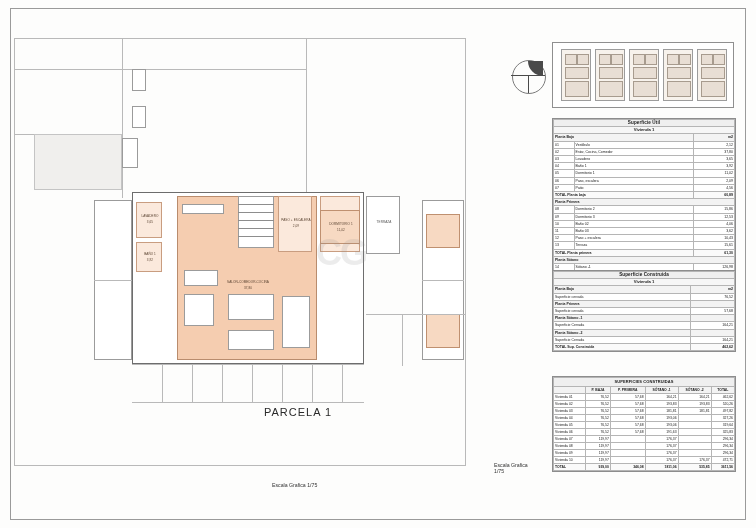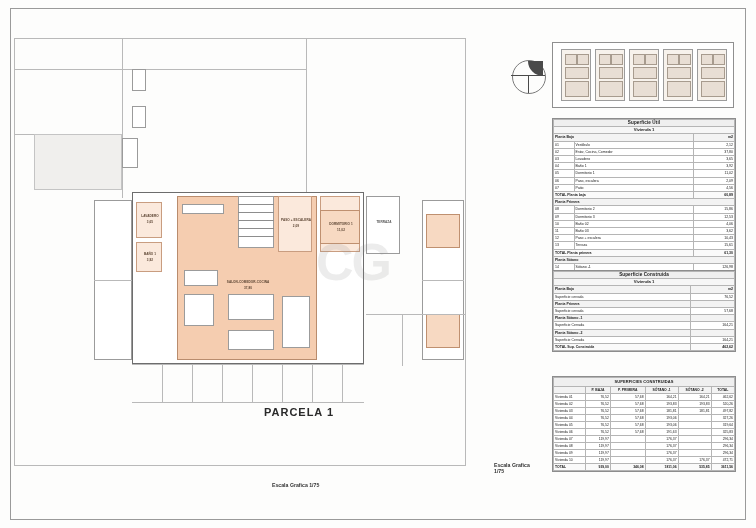--- a/index.html
+++ b/index.html
@@ -1,19 +1,19 @@
 <!DOCTYPE html>
 <html><head>
 <meta charset="utf-8">
 <style>
   html,body{margin:0;padding:0;background:#ffffff;}
   body{width:756px;height:528px;overflow:hidden;font-family:"Liberation Sans",sans-serif;color:#1a1a1a;}
   #sheet{position:relative;width:756px;height:528px;background:#fdfdfc;}
   .frame{position:absolute;left:10px;top:8px;width:736px;height:512px;border:1px solid #9a9a9a;box-sizing:border-box;}
-  .abs{position:absolute;box-sizing:border-box;font-weight:bold;}
+  .abs{position:absolute;box-sizing:border-box;}
 
   
   .plan-wrap{left:14px;top:14px;width:520px;height:480px;}
   .thinline{background:#b9b9b9;}
   .medline{background:#8d8d8d;}
   .lightfill{background:#f0efed;}
 
   .room{background:#f5cdb0;border:1px solid #b98c6d;}
   .room2{background:#f7d9c2;border:1px solid #bf9070;}
   .roomlite{background:#fbe9dc;border:1px solid #c99d80;}
@@ -23,21 +23,21 @@
 
   .parcela{position:absolute;left:250px;top:392px;font-size:11px;letter-spacing:.09em;color:#2a2a2a;}
   .scale1{position:absolute;left:480px;top:448px;font-size:5.2px;color:#333;}
   .scale2{position:absolute;left:258px;top:468px;font-size:5.2px;color:#333;}
 
   .northwrap{position:absolute;left:492px;top:40px;width:44px;height:44px;}
   .northcirc{position:absolute;left:6px;top:6px;width:32px;height:32px;border:1px solid #7a7a7a;border-radius:50%;}
   .northpie{position:absolute;left:22px;top:7px;width:15px;height:15px;background:#4a4a4a;border-bottom-left-radius:15px;}
 
   
-  .wm{position:absolute;left:316px;top:232px;font-size:52px;font-weight:bold;color:rgba(140,140,140,.17);letter-spacing:-2px;}
+  .wm{position:absolute;left:316px;top:232px;font-size:36px;font-weight:bold;color:rgba(140,140,140,.17);letter-spacing:-2px;}
 
   
   .elev{left:552px;top:42px;width:182px;height:66px;border:1px solid #8f8f8f;background:#ffffff;}
   .elevcell{position:absolute;top:6px;width:28px;height:50px;border:1px solid #9c9c9c;background:#f7f2ec;}
   .elevsub{position:absolute;background:#e8ded4;border:1px solid #a79b8e;}
 
   
   table{border-collapse:collapse;font-size:3.5px;}
   .tbl{position:absolute;background:#fff;border:1px solid #8d8d8d;}
   .tbl table{width:100%;}

